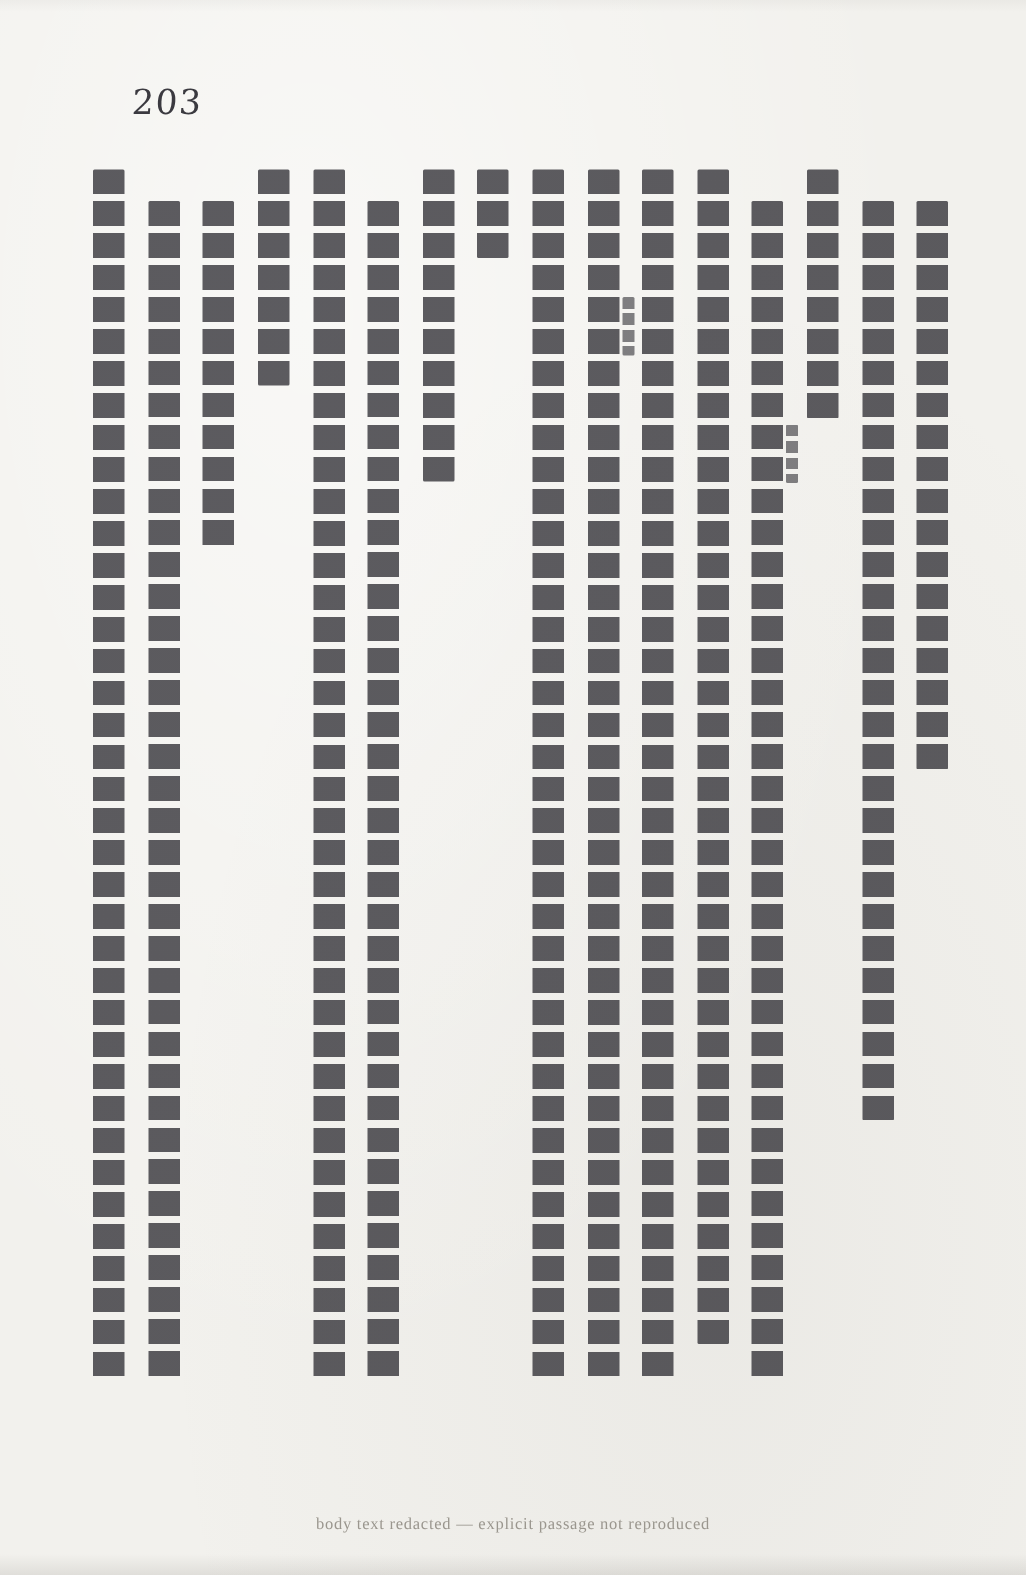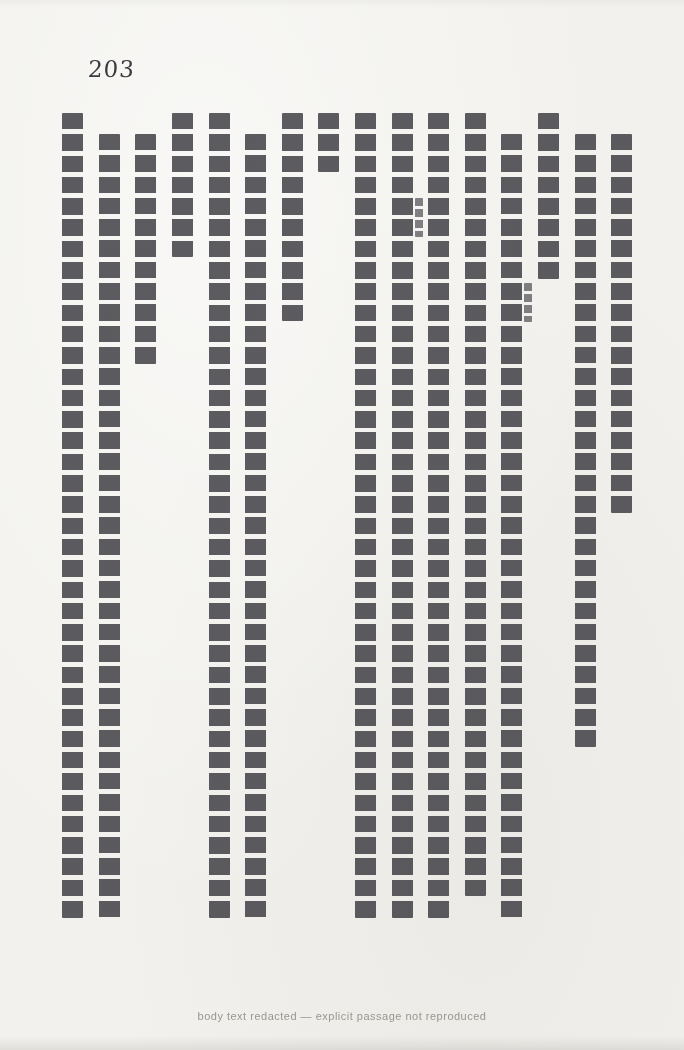--- a/index.html
+++ b/index.html
@@ -60,21 +60,21 @@
       rgba(48,47,53,0.6) 8px,
       rgba(0,0,0,0) 8px,
       rgba(0,0,0,0) 11px
     );
     border-radius: 1px;
   }
   .redaction-note {
     position: absolute;
     left: 0; right: 0; bottom: 28px;
     text-align: center;
-    font-family: Liberation Sans, sans-serif;
+    font-family: Liberation Serif, serif;
     font-size: 11px;
     color: #9a968e;
     letter-spacing: 0.5px;
   }
 </style>
 </head>
 <body>
 
 <div class="page">
   <div class="scan-shadow-top"></div>

